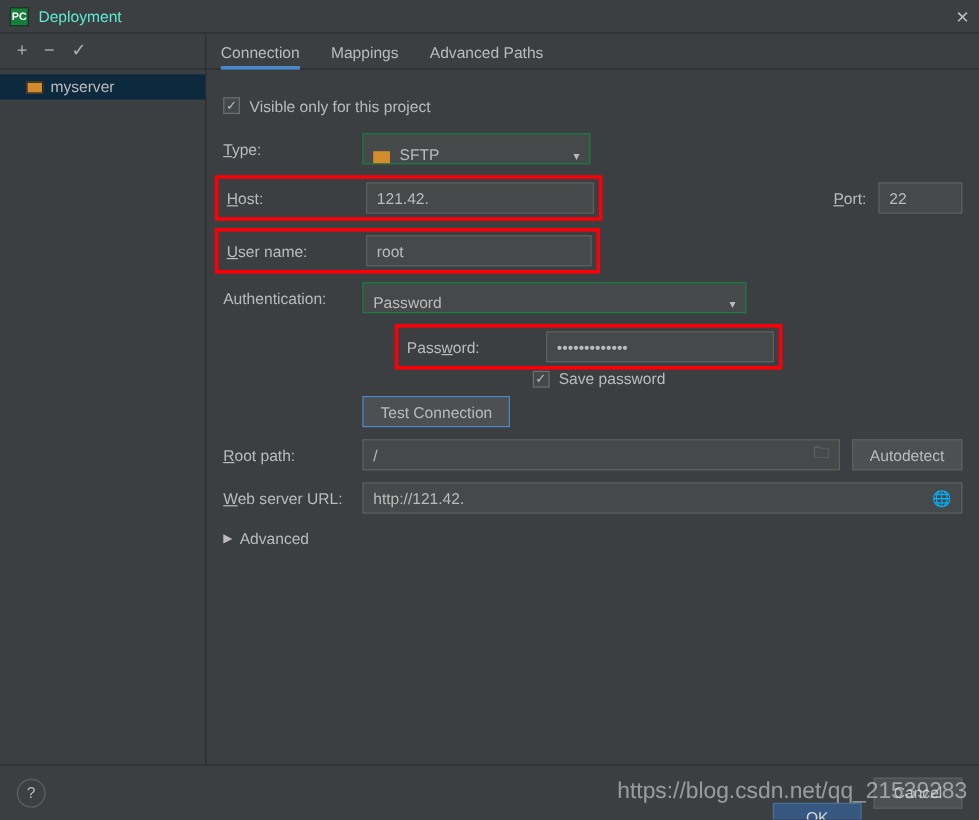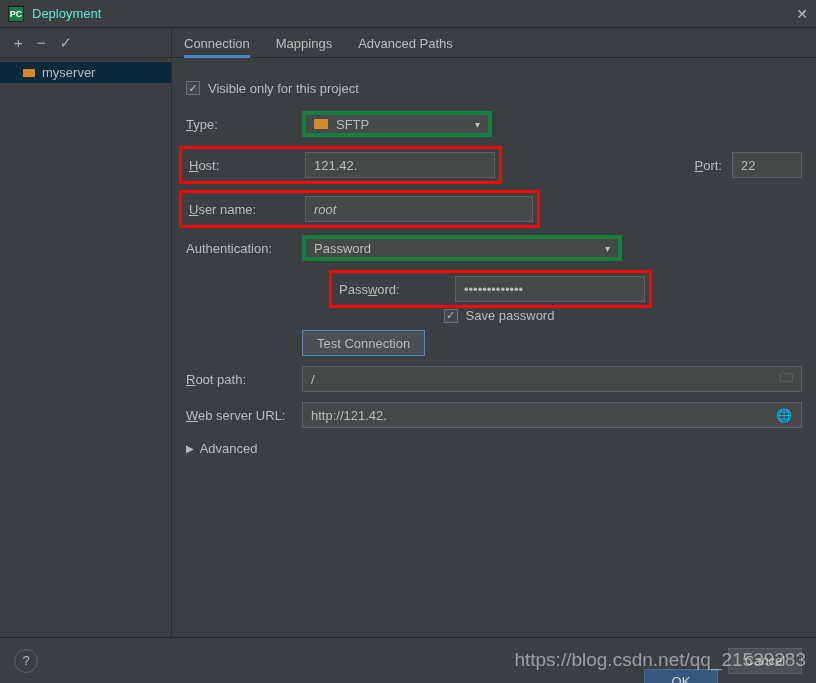--- a/index.html
+++ b/index.html
@@ -18,30 +18,30 @@
   .body { display:flex; height: calc(100% - 58px - 46px); }
   .sidebar { width:172px; border-right:1px solid #2b2b2b; padding-top:4px;}
   .server-item { display:flex; align-items:center; gap:6px; padding:3px 10px 3px 22px; background:#0d293e; color:#bbbbbb; cursor:pointer;}
   .server-item .srv-ico { width:14px; height:10px; background:#d28c2b; border:1px solid #222;}
   .content { flex:1; padding:16px 14px 10px 14px; overflow:hidden;}
   .row { display:flex; align-items:center; min-height:28px; margin-bottom:8px; }
   .lbl { width:116px; color:#bbbbbb; }
   .lbl .mn { text-decoration:underline; }
   .chk { width:14px; height:14px; border:1px solid #6e6e6e; background:#43494a; display:inline-flex; align-items:center; justify-content:center; margin-right:8px; cursor:pointer;}
   .chk::after{ content:"✓"; color:#bbbbbb; font-size:11px; }
-  .dd { display:flex; align-items:center; background:#45494a; border:4px solid #15803d; height:26px; padding:0 8px; cursor:pointer; position:relative;}
+  .dd { display:flex; align-items:flex-end; background:#45494a; border:1px solid #15803d; height:26px; padding:0 8px; cursor:pointer; position:relative;}
   .dd .arrow { margin-left:auto; font-size:10px; color:#bbbbbb;}
   .dd.type { width:190px; }
   .dd .proto-ico{ width:14px; height:10px; background:#d28c2b; margin-right:8px;}
   .inp { background:#45494a; border:1px solid #5e6060; height:26px; padding:0 8px; color:#bbbbbb; }
   .inp::placeholder{color:#888;}
   .host-inp{ width:190px;}
   .port-lbl{ margin-left:auto; margin-right:10px;}
   .port-inp{ width:70px;}
-  .user-inp{ width:228px;font-style:italic;}
+  .user-inp{ width:188px;}
   .auth-dd{ width:320px;}
   .pwd-inp{ width:190px;}
   .redbox{ border:3px solid #fb0007; padding:3px 4px; display:flex; align-items:center;}
   .rb-host { position:relative; margin-left:-7px;}
   .rb-host .lbl{ width:119px; padding-left:3px;}
   .rb-user { margin-left:-7px;}
   .rb-user .lbl{ width:119px; padding-left:3px;}
   .rb-pwd  { margin-left:-7px;}
   .rb-pwd .lbl{ width:119px; padding-left:3px;}
   .savepwd{ display:flex; align-items:center; margin-left:10px;}
@@ -145,20 +145,21 @@
       <div class="lbl"></div>
       <div class="btn test">Test Connection</div>
     </div>
 
     <div class="row" style="margin-top:6px;">
       <div class="lbl"><span class="mn">R</span>oot path:</div>
       <div class="inp rootpath-inp">
         <span>/</span>
         <span class="folder">🗀</span>
       </div>
+      <div class="btn autodetect">Autodetect</div>
     </div>
 
     <div class="row">
       <div class="lbl"><span class="mn">W</span>eb server URL:</div>
       <div class="inp weburl-inp">
         <span>http://121.42.</span>
         <span class="globe">🌐</span>
       </div>
     </div>
 

